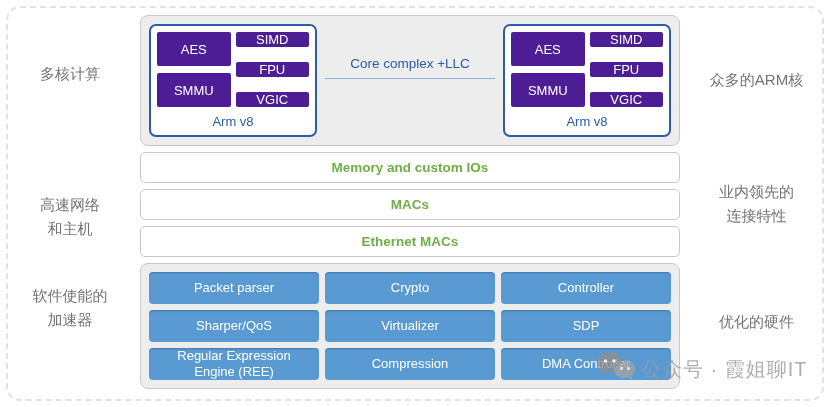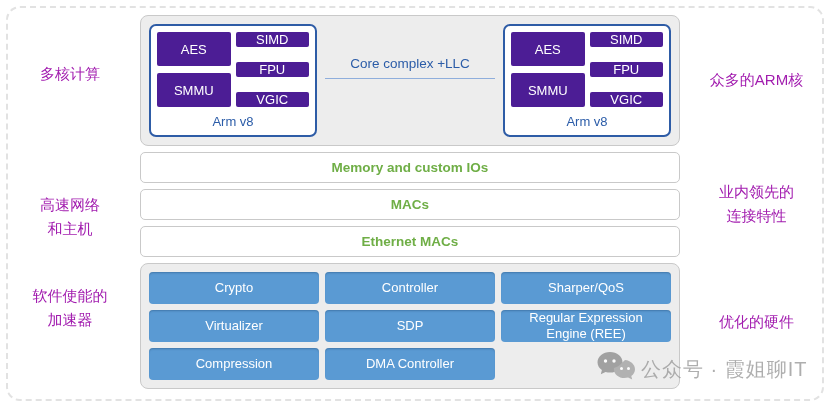--- a/index.html
+++ b/index.html
@@ -36,21 +36,21 @@
   
   .accel-section { margin-top:6px; height:126px; background:#ededed;
     border:1px solid #c9c9c9; border-radius:8px; padding:8px;
     display:grid; grid-template-columns:repeat(3,1fr); grid-auto-rows:1fr; gap:6px; }
   .accel { background:#5a9ad3; color:#ffffff; font-size:13px; text-align:center;
     border-radius:4px; display:flex; align-items:center; justify-content:center;
     line-height:1.25; padding:0 10px;
     box-shadow: inset 0 2px 2px -1px rgba(30,70,110,.4); }
 
   
-  .side-label { position:absolute; color:#a21caf; font-size:15px; text-align:center;
+  .side-label { position:absolute; color:#737373; font-size:15px; text-align:center;
     white-space:pre-line; line-height:1.6; }
   .side-label.l { left:0; width:140px; }
   .side-label.r { left:683px; width:147px; }
   #lbl-l1 { top:62px; }  #lbl-l2 { top:193px; } #lbl-l3 { top:284px; }
   #lbl-r1 { top:68px;text-align:center; }  #lbl-r2 { top:180px; } #lbl-r3 { top:310px; }
 
   
   .watermark { position:absolute; left:596px; top:351px; display:flex;
     align-items:center; gap:5px; opacity:.8; z-index:5; }
   .watermark-text { color:#9b9b9b; font-size:20px; letter-spacing:1px; white-space:nowrap; }
@@ -106,20 +106,21 @@
       </div>
       <div class="cluster-name">Arm v8</div>
     </div>
   </div>
 
   <div class="io-bar">Memory and custom IOs</div>
   <div class="io-bar">MACs</div>
   <div class="io-bar">Ethernet MACs</div>
 
   <div class="accel-section">
+    <div class="accel">Packet parser</div>
     <div class="accel">Crypto</div>
     <div class="accel">Controller</div>
     <div class="accel">Sharper/QoS</div>
     <div class="accel">Virtualizer</div>
     <div class="accel">SDP</div>
     <div class="accel">Regular Expression Engine (REE)</div>
     <div class="accel">Compression</div>
     <div class="accel">DMA Controller</div>
   </div>
 </div>

